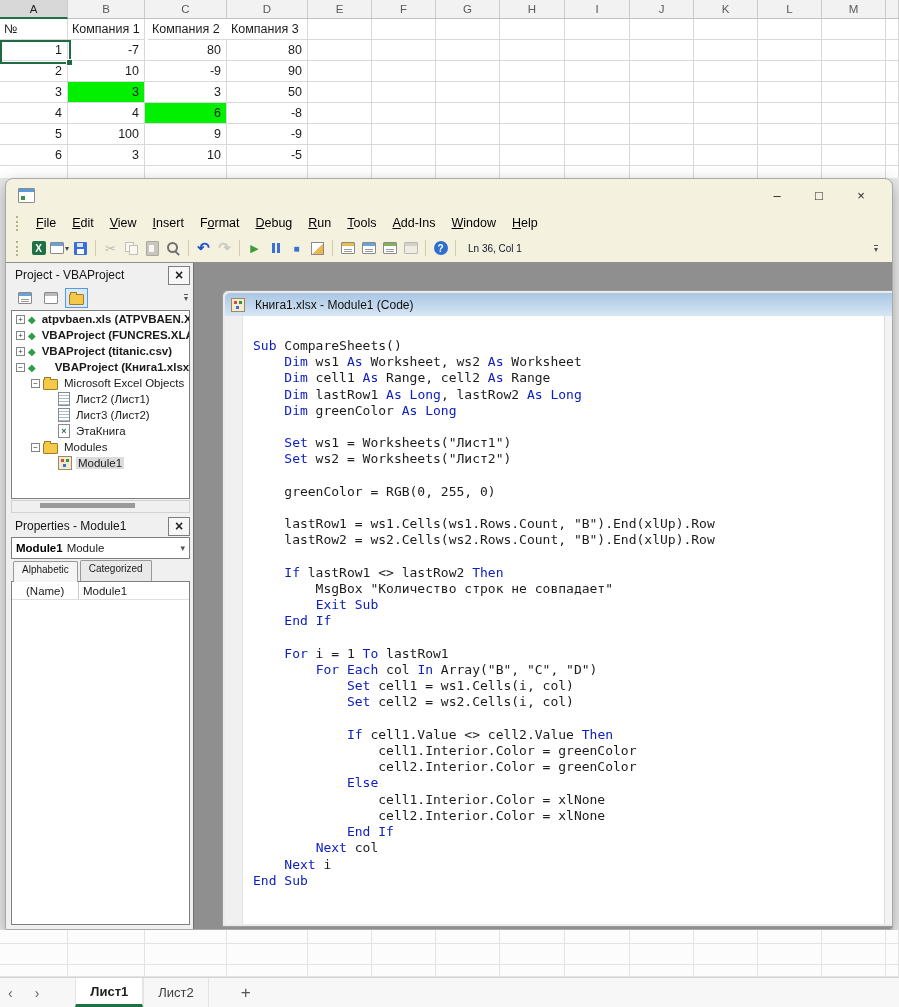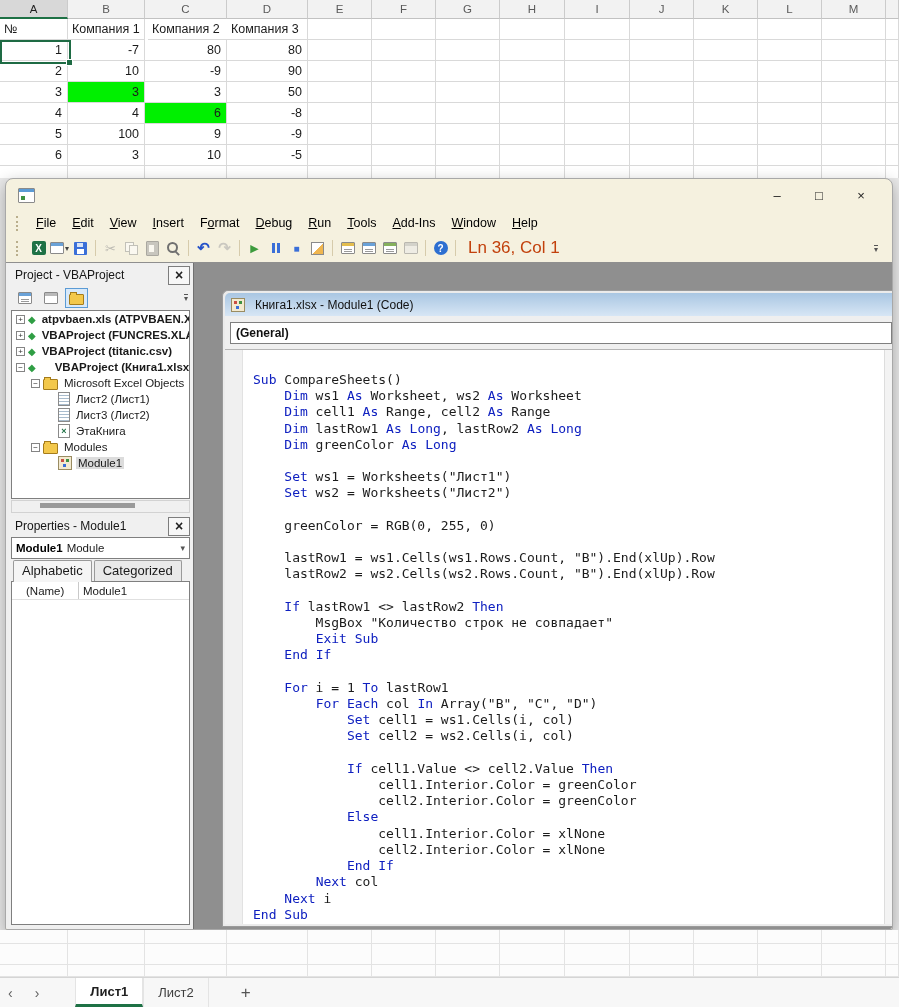--- a/index.html
+++ b/index.html
@@ -32,21 +32,21 @@
   .win-controls{margin-left:auto;display:flex;align-items:center;gap:0}
   .wc{width:42px;height:26px;display:flex;align-items:center;justify-content:center;font-size:13px;color:#222}
   .menubar{height:24px;display:flex;align-items:center;padding-left:10px;font-size:12.5px;color:#000000}
   .menu-item{padding:3px 8px;cursor:default}
   .menu-item u{text-decoration:underline}
   .drag-handle{width:4px;height:15px;border-left:2px dotted #b9ae8c;margin-right:6px}
   .toolbar{height:26px;display:flex;align-items:center;padding-left:10px}
   .tbi{display:inline-flex;align-items:center;justify-content:center;width:19px;height:18px;margin:0 1px;cursor:default}
   .tbi.dis{filter:grayscale(1);opacity:.55}
   .tbsep{width:1px;height:16px;background:#d6cbab;margin:0 4px}
-  .tb-status{font-size:17px;color:#c2410c;margin-left:8px}
+  .tb-status{font-size:10px;color:#0f172a;margin-left:8px}
   .ovf{margin-left:auto;margin-right:14px;display:flex;flex-direction:column;align-items:center;color:#555;font-size:8px;line-height:5px}
   .ovf i{font-style:normal;border-top:1px solid #555;padding-top:1px}
   
   .gx{width:14px;height:14px;background:#1e7145;color:#fff;font-weight:bold;font-size:10px;display:flex;align-items:center;justify-content:center;border-radius:2px}
   .icb{width:14px;height:12px;background:#fff;border:1px solid #8a8a8a;position:relative;border-radius:1px;box-sizing:border-box}
   .icb>i{position:absolute;left:0;top:0;right:0;height:3px}
   .bar-blue{background:#6aa2d8}.bar-yellow{background:#e3bd4e}.bar-green{background:#86b05c}.bar-gray{background:#b9b9b9}
   .icb>s{position:absolute;left:2px;top:6px;width:8px;height:1px;background:#9a9a9a;box-shadow:0 2px 0 #9a9a9a}
   .flp{width:13px;height:13px;background:#3a6fd8;border-radius:1px;position:relative}
   .flp:before{content:"";position:absolute;left:3px;top:1px;width:6px;height:4px;background:#d7e3f7}
@@ -99,21 +99,21 @@
   .mdic i:nth-child(1){left:2px;top:2px;background:#c94f43}
   .mdic i:nth-child(2){right:2px;top:2px;background:#3f9142}
   .mdic i:nth-child(3){left:4px;bottom:2px;background:#3a6fd8}
   .tree-hsb{height:11px;margin:1px 2px 2px;background:#f0f0f0;border:1px solid #d2d2d2;position:relative;flex:none}
   .tree-hsb i{position:absolute;left:28px;top:2px;width:95px;height:5px;background:#9a9a9a}
   
   .pcombo{height:20px;border:1px solid #7f7f7f;background:#fff;display:flex;align-items:center;font-size:11.5px;margin:1px 2px;padding:0 4px;flex:none}
   .pcombo b{font-weight:bold}
   .pcombo .ptype{margin-left:4px;color:#1a1a1a}
   .chev{margin-left:auto;color:#555;font-size:9px}
-  .ptabs{display:flex;align-items:flex-end;height:21px;padding-left:4px;font-size:13px;flex:none}
+  .ptabs{display:flex;height:21px;padding-left:4px;font-size:10px;flex:none}
   .ptab{padding:2px 8px 3px;border:1px solid #9a9a9a;border-bottom:none;border-radius:2px 2px 0 0;background:#e9e9e9;margin-right:2px;color:#1a1a1a}
   .ptab.active{background:#f5f5f5;position:relative;top:1px;padding-bottom:4px}
   .pgrid{flex:1;margin:0 2px 2px;border:1px solid #7f7f7f;background:#fff;font-size:11.5px;color:#1a1a1a}
   .prow{display:flex;height:17px;border-bottom:1px solid #e0e0e0;align-items:center}
   .pname{width:52px;flex:none;border-right:1px solid #c9c9c9;padding-left:14px;height:100%;display:flex;align-items:center}
   .pval{padding-left:4px}
   
   #codewin{position:absolute;left:28px;top:27px;right:0;bottom:2px;background:#ebebeb;border:1px solid #9a9a9a;border-right:none;
            border-radius:6px 0 0 0;padding:2px 0 2px 2px;display:flex;flex-direction:column;box-sizing:border-box}
   .cw-title{height:23px;flex:none;background:linear-gradient(#a9c6e2,#d7e6f5);border-radius:5px 0 0 0;display:flex;align-items:center;padding-left:6px;font-size:12px;color:#111}
@@ -378,25 +378,20 @@
 
         <div id="codewin">
           <div class="cw-title">
             <span class="mdic">
                 <i></i>
                 <i></i>
                 <i></i>
               </span>
             <span class="t">Книга1.xlsx - Module1 (Code)</span>
           </div>
-          <div class="cw-comborow">
-            <div class="cw-combo">
-              <span>(General)</span>
-            </div>
-          </div>
           <div class="cw-body">
             <div class="cw-margin"></div>
             <div class="cw-code" id="code-lines"><div><span class="kw">Sub</span><span> CompareSheets()</span></div><div><span>    </span><span class="kw">Dim</span><span> ws1 </span><span class="kw">As</span><span> Worksheet, ws2 </span><span class="kw">As</span><span> Worksheet</span></div><div><span>    </span><span class="kw">Dim</span><span> cell1 </span><span class="kw">As</span><span> Range, cell2 </span><span class="kw">As</span><span> Range</span></div><div><span>    </span><span class="kw">Dim</span><span> lastRow1 </span><span class="kw">As</span><span> </span><span class="kw">Long</span><span>, lastRow2 </span><span class="kw">As</span><span> </span><span class="kw">Long</span></div><div><span>    </span><span class="kw">Dim</span><span> greenColor </span><span class="kw">As</span><span> </span><span class="kw">Long</span></div><div>&nbsp;</div><div><span>    </span><span class="kw">Set</span><span> ws1 = Worksheets("Лист1")</span></div><div><span>    </span><span class="kw">Set</span><span> ws2 = Worksheets("Лист2")</span></div><div>&nbsp;</div><div><span>    greenColor = RGB(0, 255, 0)</span></div><div>&nbsp;</div><div><span>    lastRow1 = ws1.Cells(ws1.Rows.Count, "B").End(xlUp).Row</span></div><div><span>    lastRow2 = ws2.Cells(ws2.Rows.Count, "B").End(xlUp).Row</span></div><div>&nbsp;</div><div><span>    </span><span class="kw">If</span><span> lastRow1 &lt;&gt; lastRow2 </span><span class="kw">Then</span></div><div><span>        MsgBox "Количество строк не совпадает"</span></div><div><span>        </span><span class="kw">Exit</span><span> </span><span class="kw">Sub</span></div><div><span>    </span><span class="kw">End</span><span> </span><span class="kw">If</span></div><div>&nbsp;</div><div><span>    </span><span class="kw">For</span><span> i = 1 </span><span class="kw">To</span><span> lastRow1</span></div><div><span>        </span><span class="kw">For</span><span> </span><span class="kw">Each</span><span> col </span><span class="kw">In</span><span> Array("B", "C", "D")</span></div><div><span>            </span><span class="kw">Set</span><span> cell1 = ws1.Cells(i, col)</span></div><div><span>            </span><span class="kw">Set</span><span> cell2 = ws2.Cells(i, col)</span></div><div>&nbsp;</div><div><span>            </span><span class="kw">If</span><span> cell1.Value &lt;&gt; cell2.Value </span><span class="kw">Then</span></div><div><span>                cell1.Interior.Color = greenColor</span></div><div><span>                cell2.Interior.Color = greenColor</span></div><div><span>            </span><span class="kw">Else</span></div><div><span>                cell1.Interior.Color = xlNone</span></div><div><span>                cell2.Interior.Color = xlNone</span></div><div><span>            </span><span class="kw">End</span><span> </span><span class="kw">If</span></div><div><span>        </span><span class="kw">Next</span><span> col</span></div><div><span>    </span><span class="kw">Next</span><span> i</span></div><div><span class="kw">End</span><span> </span><span class="kw">Sub</span></div></div>
             <div class="cw-vsb"></div>
           </div>
         </div>
 
       </div>
 
       <div id="proj" class="panel">

